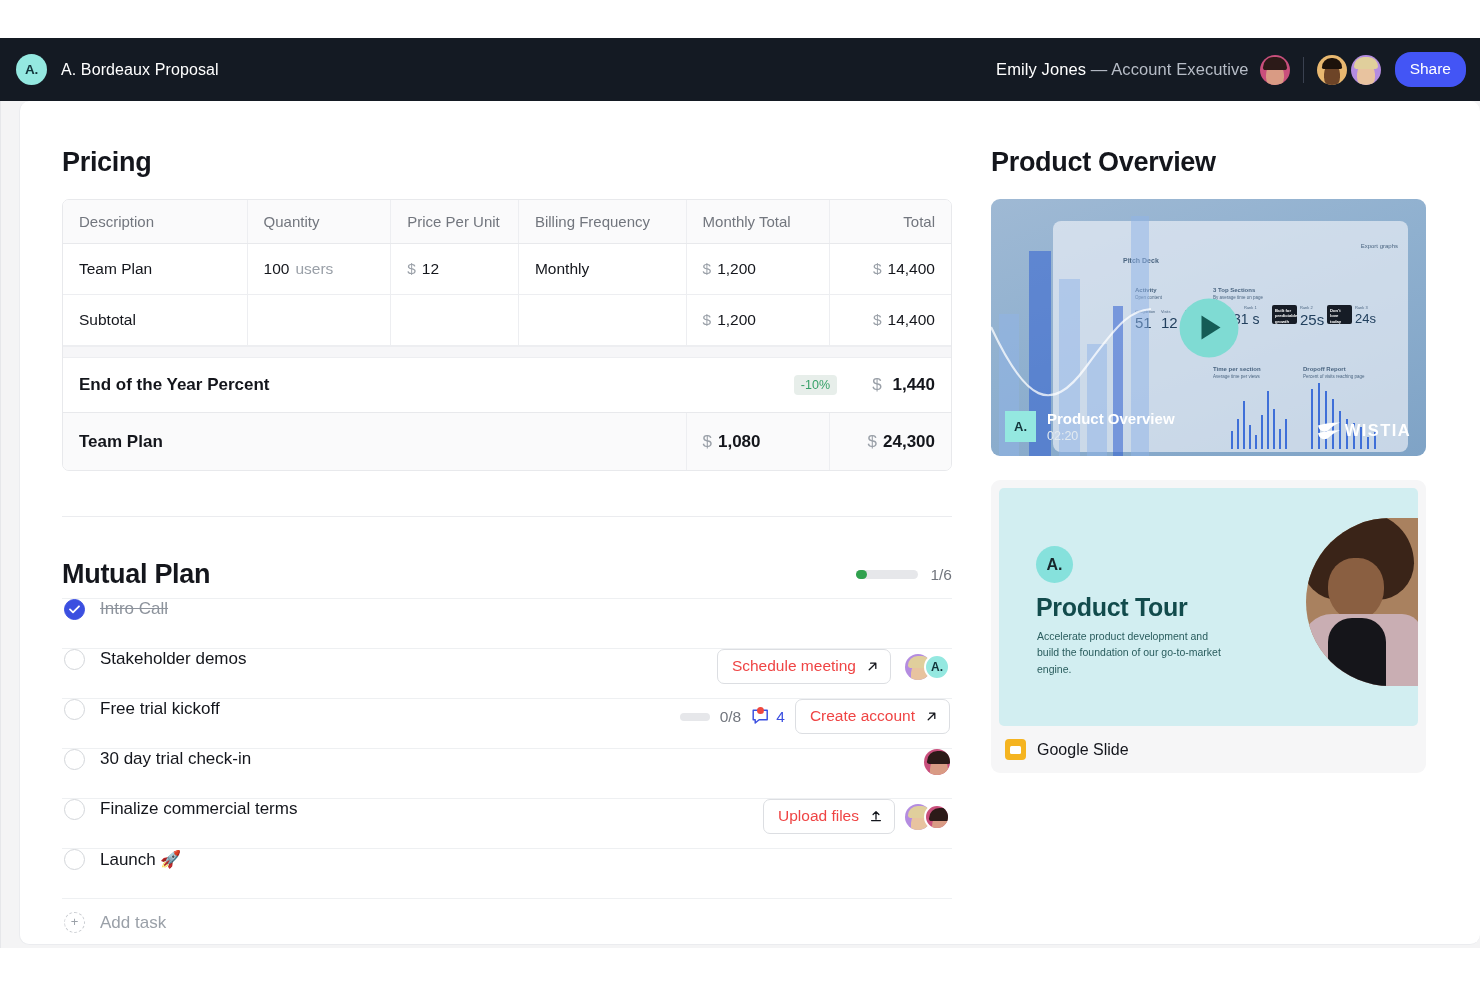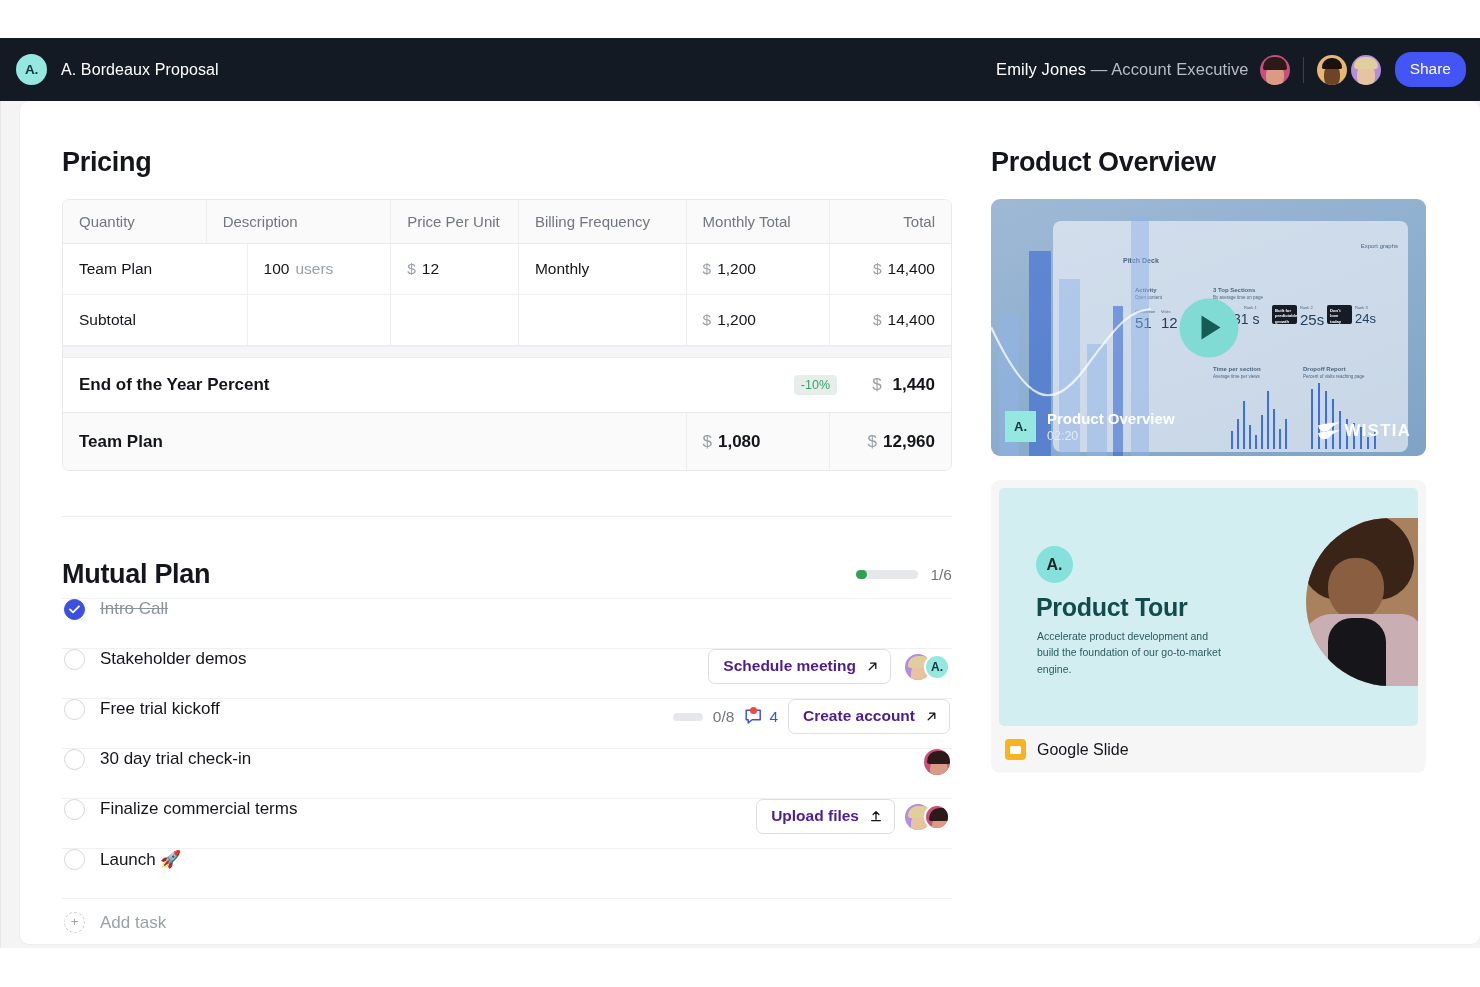--- a/index.html
+++ b/index.html
@@ -186,22 +186,22 @@
     display: flex; align-items: center; justify-content: center;
   }
   .chk.done { background: #3b4fe0; border-color: #3b4fe0; }
   .chk.done svg { display: block; }
   .task-label { font-size: 17px; color: #14161c; }
   .task.done .task-label { color: #8d939c; text-decoration: line-through; }
   .task-right { margin-left: auto; display: flex; align-items: center; gap: 10px; }
   .task-btn {
     display: inline-flex; align-items: center; gap: 11px;
     background: #fff; border: 1px solid #dcdee2; border-radius: 7px;
-    font-size: 15.5px; color: #4c1d95; font-family: inherit;
-    padding: 7px 12px 8px 14px; cursor: pointer; font-weight: bold;
+    font-size: 15.5px; color: #ef4444; font-family: inherit;
+    padding: 7px 12px 8px 14px; cursor: pointer;
   }
   .mini-bar { width: 30px; height: 8px; border-radius: 4px; background: #e6e7ea; }
   .mini-count { color: #72767e; font-size: 15.5px; }
   .cbubble { position: relative; display: flex; align-items: center; gap: 6px; }
   .cbubble .cnum { color: #3b4fe0; font-size: 15.5px; font-weight: 500; }
   .dot-red {
     position: absolute; right: 21px; top: -1px;
     width: 7px; height: 7px; border-radius: 50%; background: #f0483e;
   }
   .av-sm { width: 26px; height: 26px; border-radius: 50%; position: relative; overflow: hidden; }
@@ -334,22 +334,22 @@
   <div class="content-card">
     <div class="cols">
 
       <div class="col-left">
 
         <h2 class="section-title">Pricing</h2>
 
         <div class="ptable">
 
           <div class="prow head-row">
+            <div class="pcell c-desc">Description</div>
             <div class="pcell c-qty">Quantity</div>
-            <div class="pcell c-desc">Description</div>
             <div class="pcell c-ppu">Price Per Unit</div>
             <div class="pcell c-freq">Billing Frequency</div>
             <div class="pcell c-mtot">Monthly Total</div>
             <div class="pcell c-tot">Total</div>
           </div>
 
           <div class="prow body-row">
             <div class="pcell c-desc">Team Plan</div>
             <div class="pcell c-qty">
               <span>100</span>
@@ -398,21 +398,21 @@
           </div>
 
           <div class="total-row">
             <div class="pcell t-desc">Team Plan</div>
             <div class="pcell c-mtot">
               <span class="dollar">$</span>
               <span>1,080</span>
             </div>
             <div class="pcell c-tot">
               <span class="dollar">$</span>
-              <span>12,960</span>
+              <span>24,300</span>
             </div>
           </div>
         </div>
 
         <div class="hr-soft"></div>
 
         <div class="mp-head">
           <h2 class="section-title" style="margin:0">Mutual Plan</h2>
           <div class="mp-progress">
             <div class="pbar">

